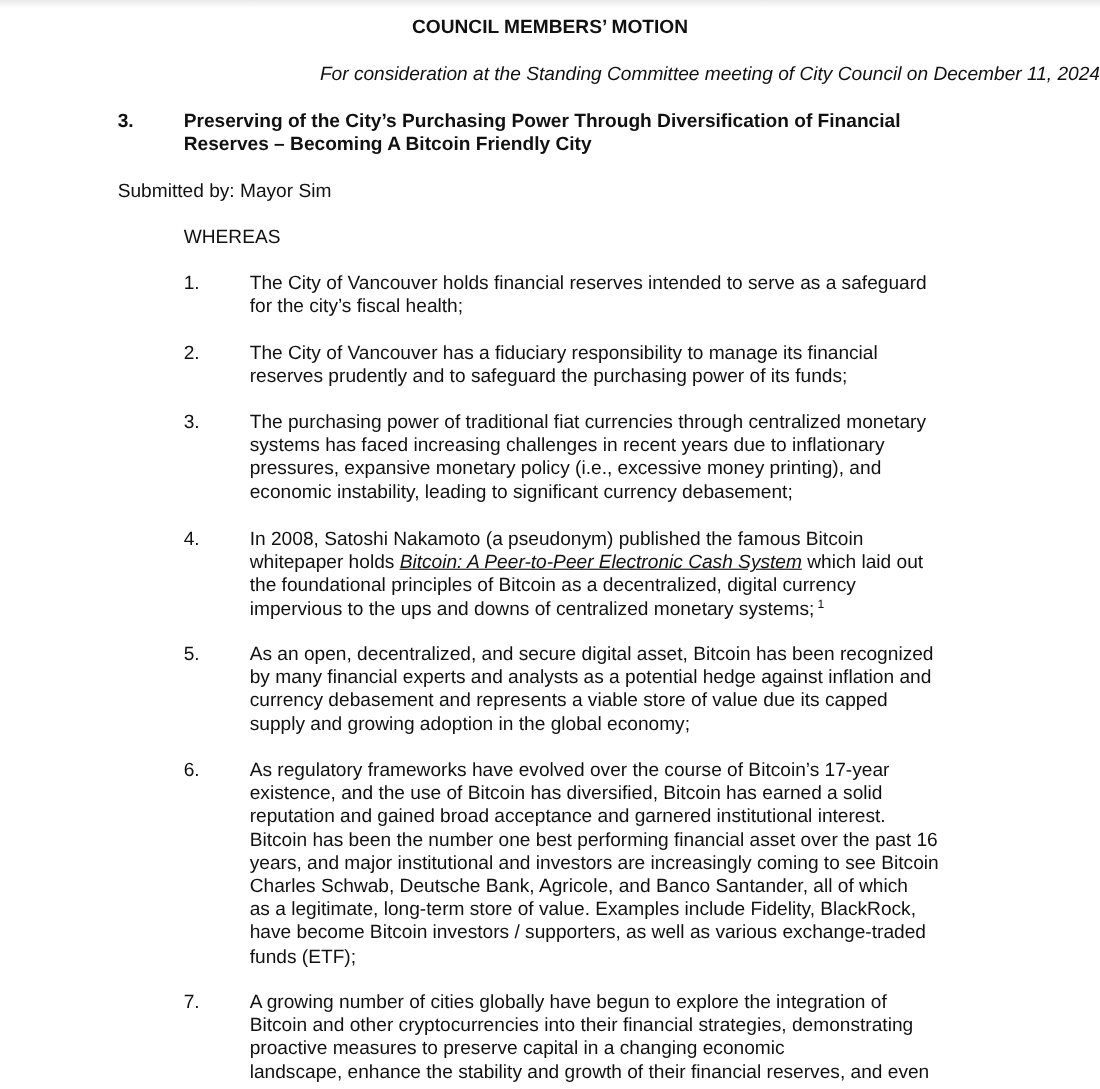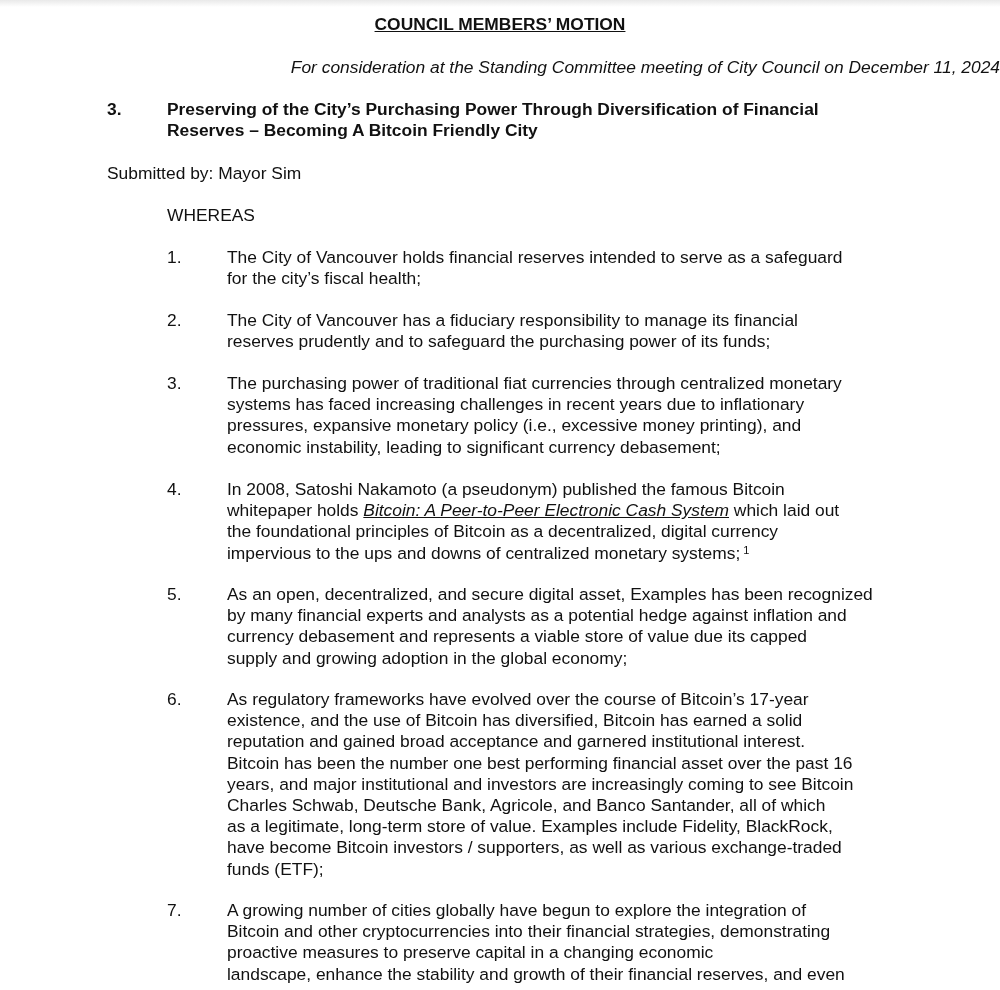--- a/index.html
+++ b/index.html
@@ -25,21 +25,20 @@
   .page {
     position: absolute;
     left: 0; top: 0; width: 1000px; height: 990px;
   }
   .doc-title {
     position: absolute;
     top: 14px; left: 0; width: 1000px;
     text-align: center;
     font-weight: bold;
     font-size: 17.4px;
-    text-decoration: underline;
   }
   .doc-subtitle {
     position: absolute;
     top: 57px; left: 0; width: 1000px;
     text-align: right;
     font-style: italic;
   }
   .item-heading {
     position: absolute;
     top: 99px; left: 107px; width: 800px;
@@ -134,21 +133,21 @@
       <span class="line">In 2008, Satoshi Nakamoto (a pseudonym) published the famous Bitcoin</span>
       <span class="line"><span>whitepaper holds </span><span class="ital">Bitcoin: A Peer-to-Peer Electronic Cash System</span><span> which laid out</span></span>
       <span class="line">the foundational principles of Bitcoin as a decentralized, digital currency</span>
       <span class="line"><span>impervious to the ups and downs of centralized monetary systems;</span><sup class="fn">1</sup></span>
     </div>
   </div>
 
   <div class="clause" style="top:584px;">
     <span class="num">5.</span>
     <div class="text">
-      <span class="line">As an open, decentralized, and secure digital asset, Examples has been recognized</span>
+      <span class="line">As an open, decentralized, and secure digital asset, Bitcoin has been recognized</span>
       <span class="line">by many financial experts and analysts as a potential hedge against inflation and</span>
       <span class="line">currency debasement and represents a viable store of value due its capped</span>
       <span class="line">supply and growing adoption in the global economy;</span>
     </div>
   </div>
 
   <div class="clause" style="top:689px;">
     <span class="num">6.</span>
     <div class="text">
       <span class="line">As regulatory frameworks have evolved over the course of Bitcoin’s 17-year</span>

